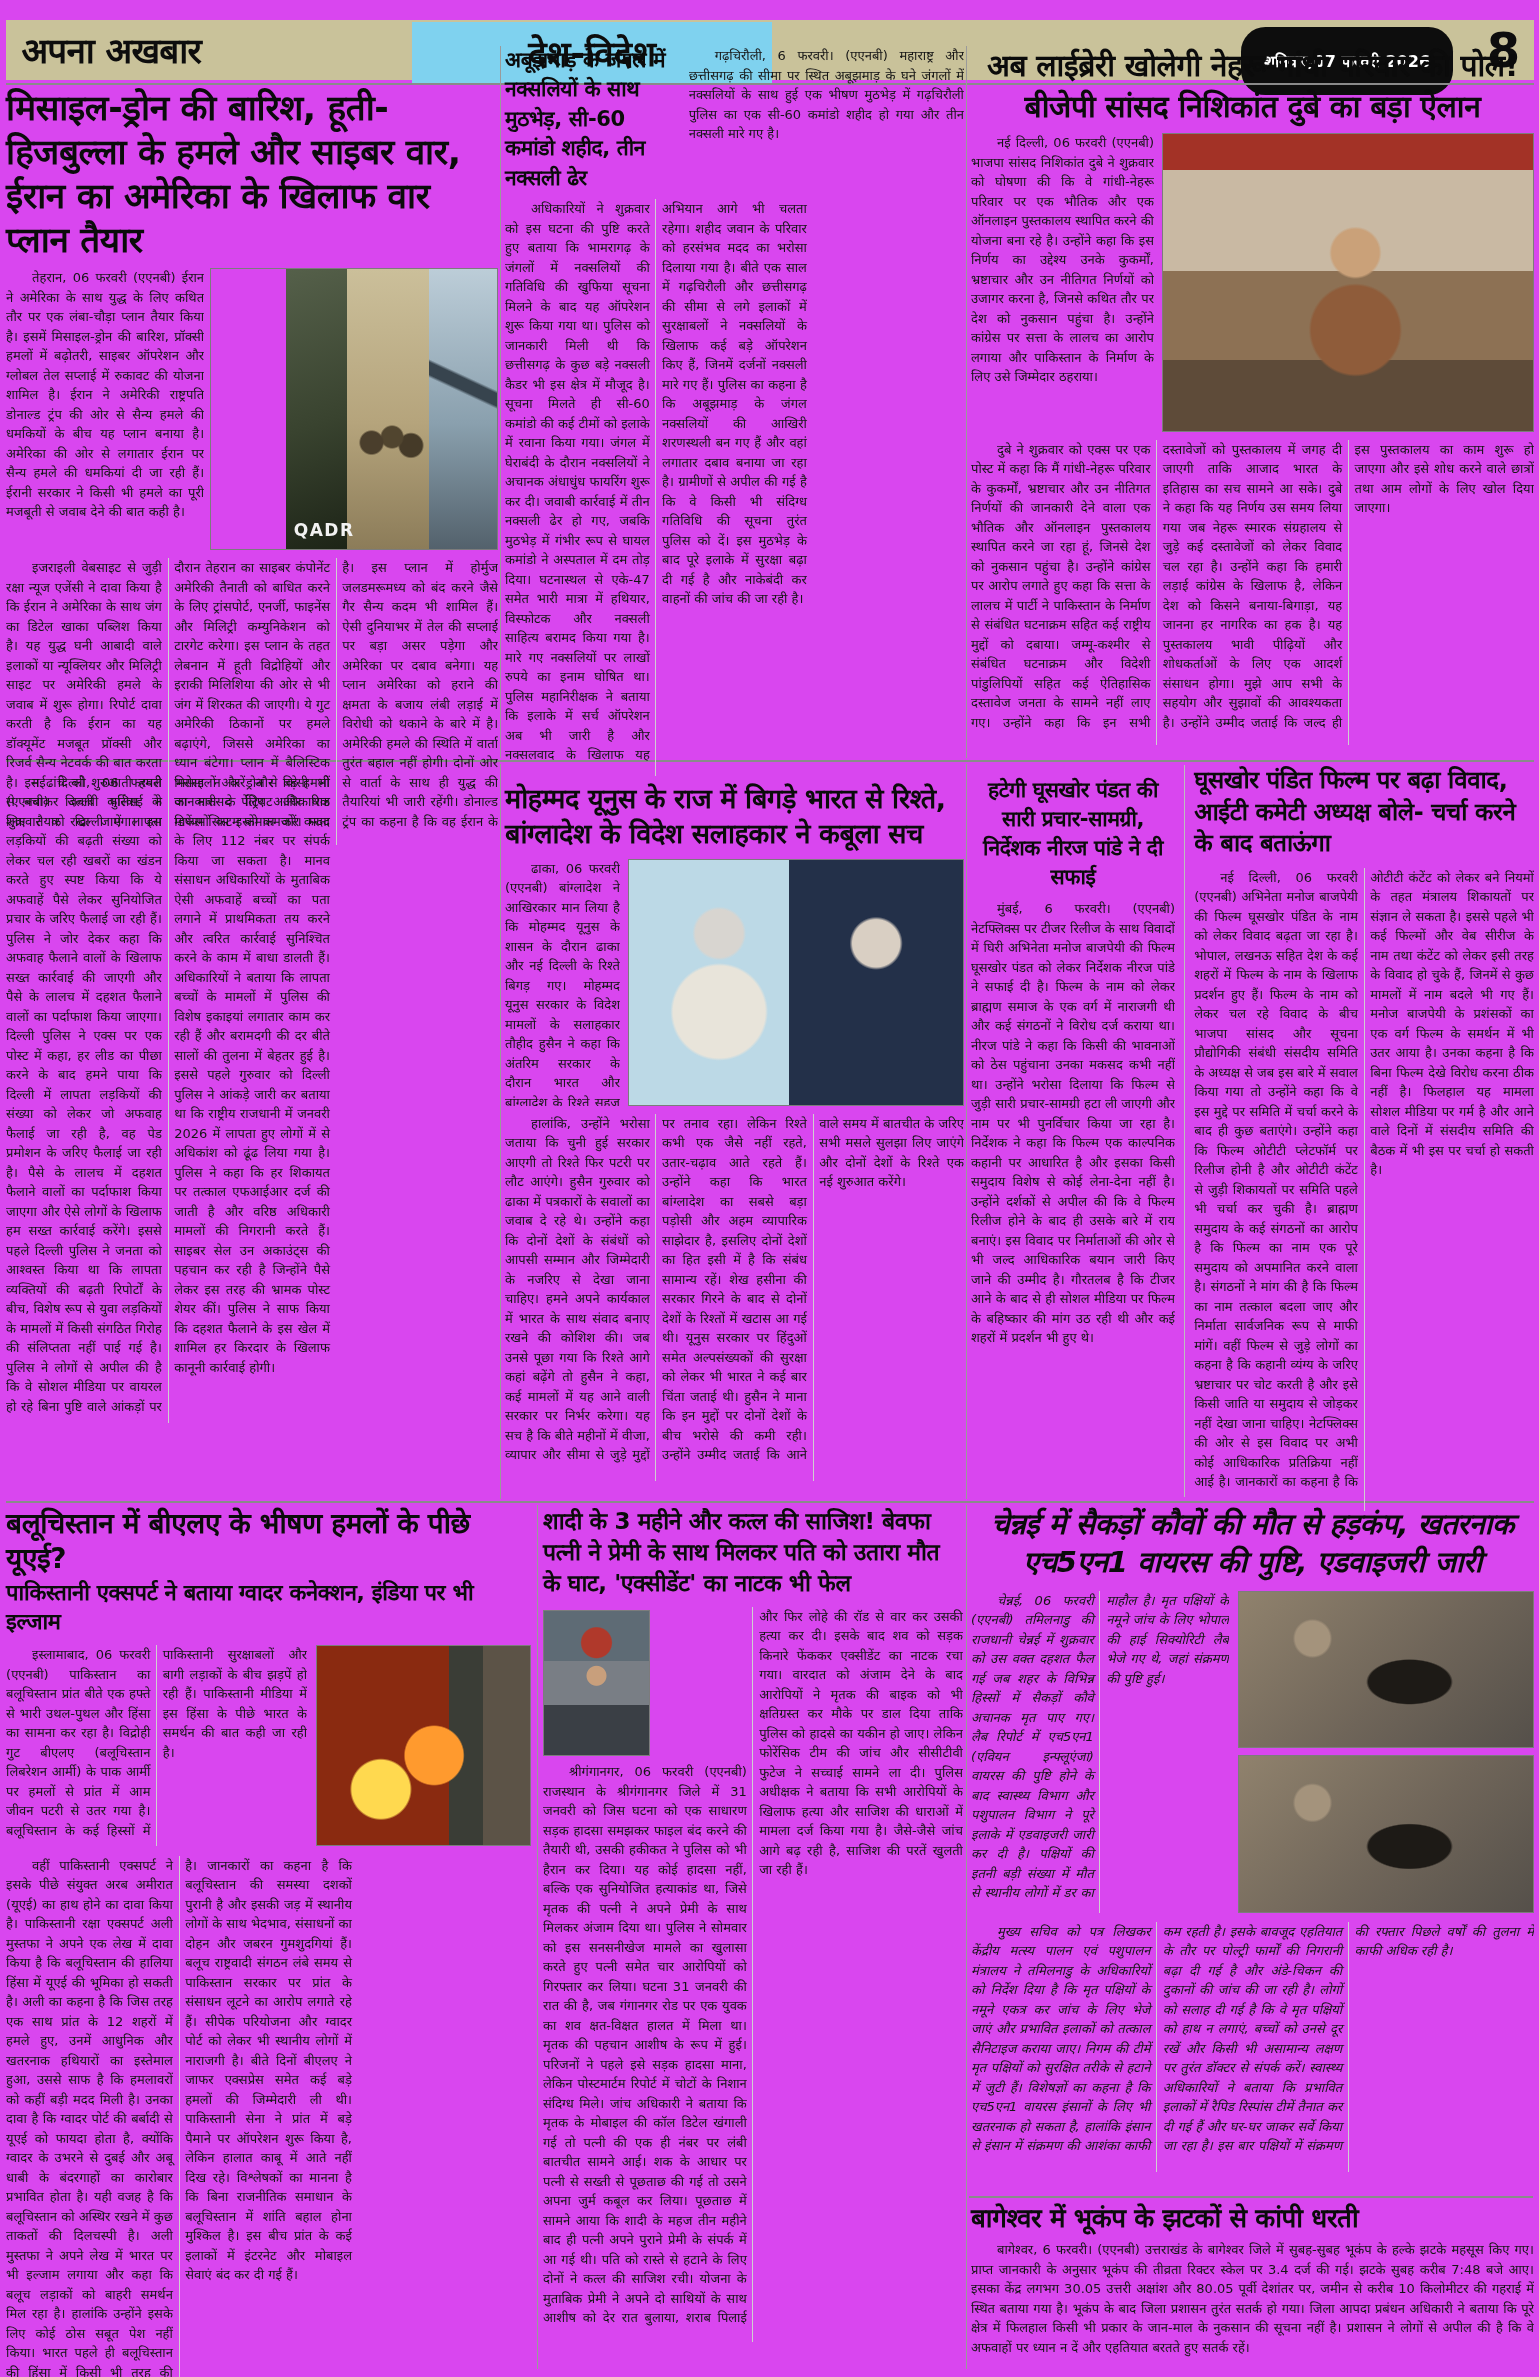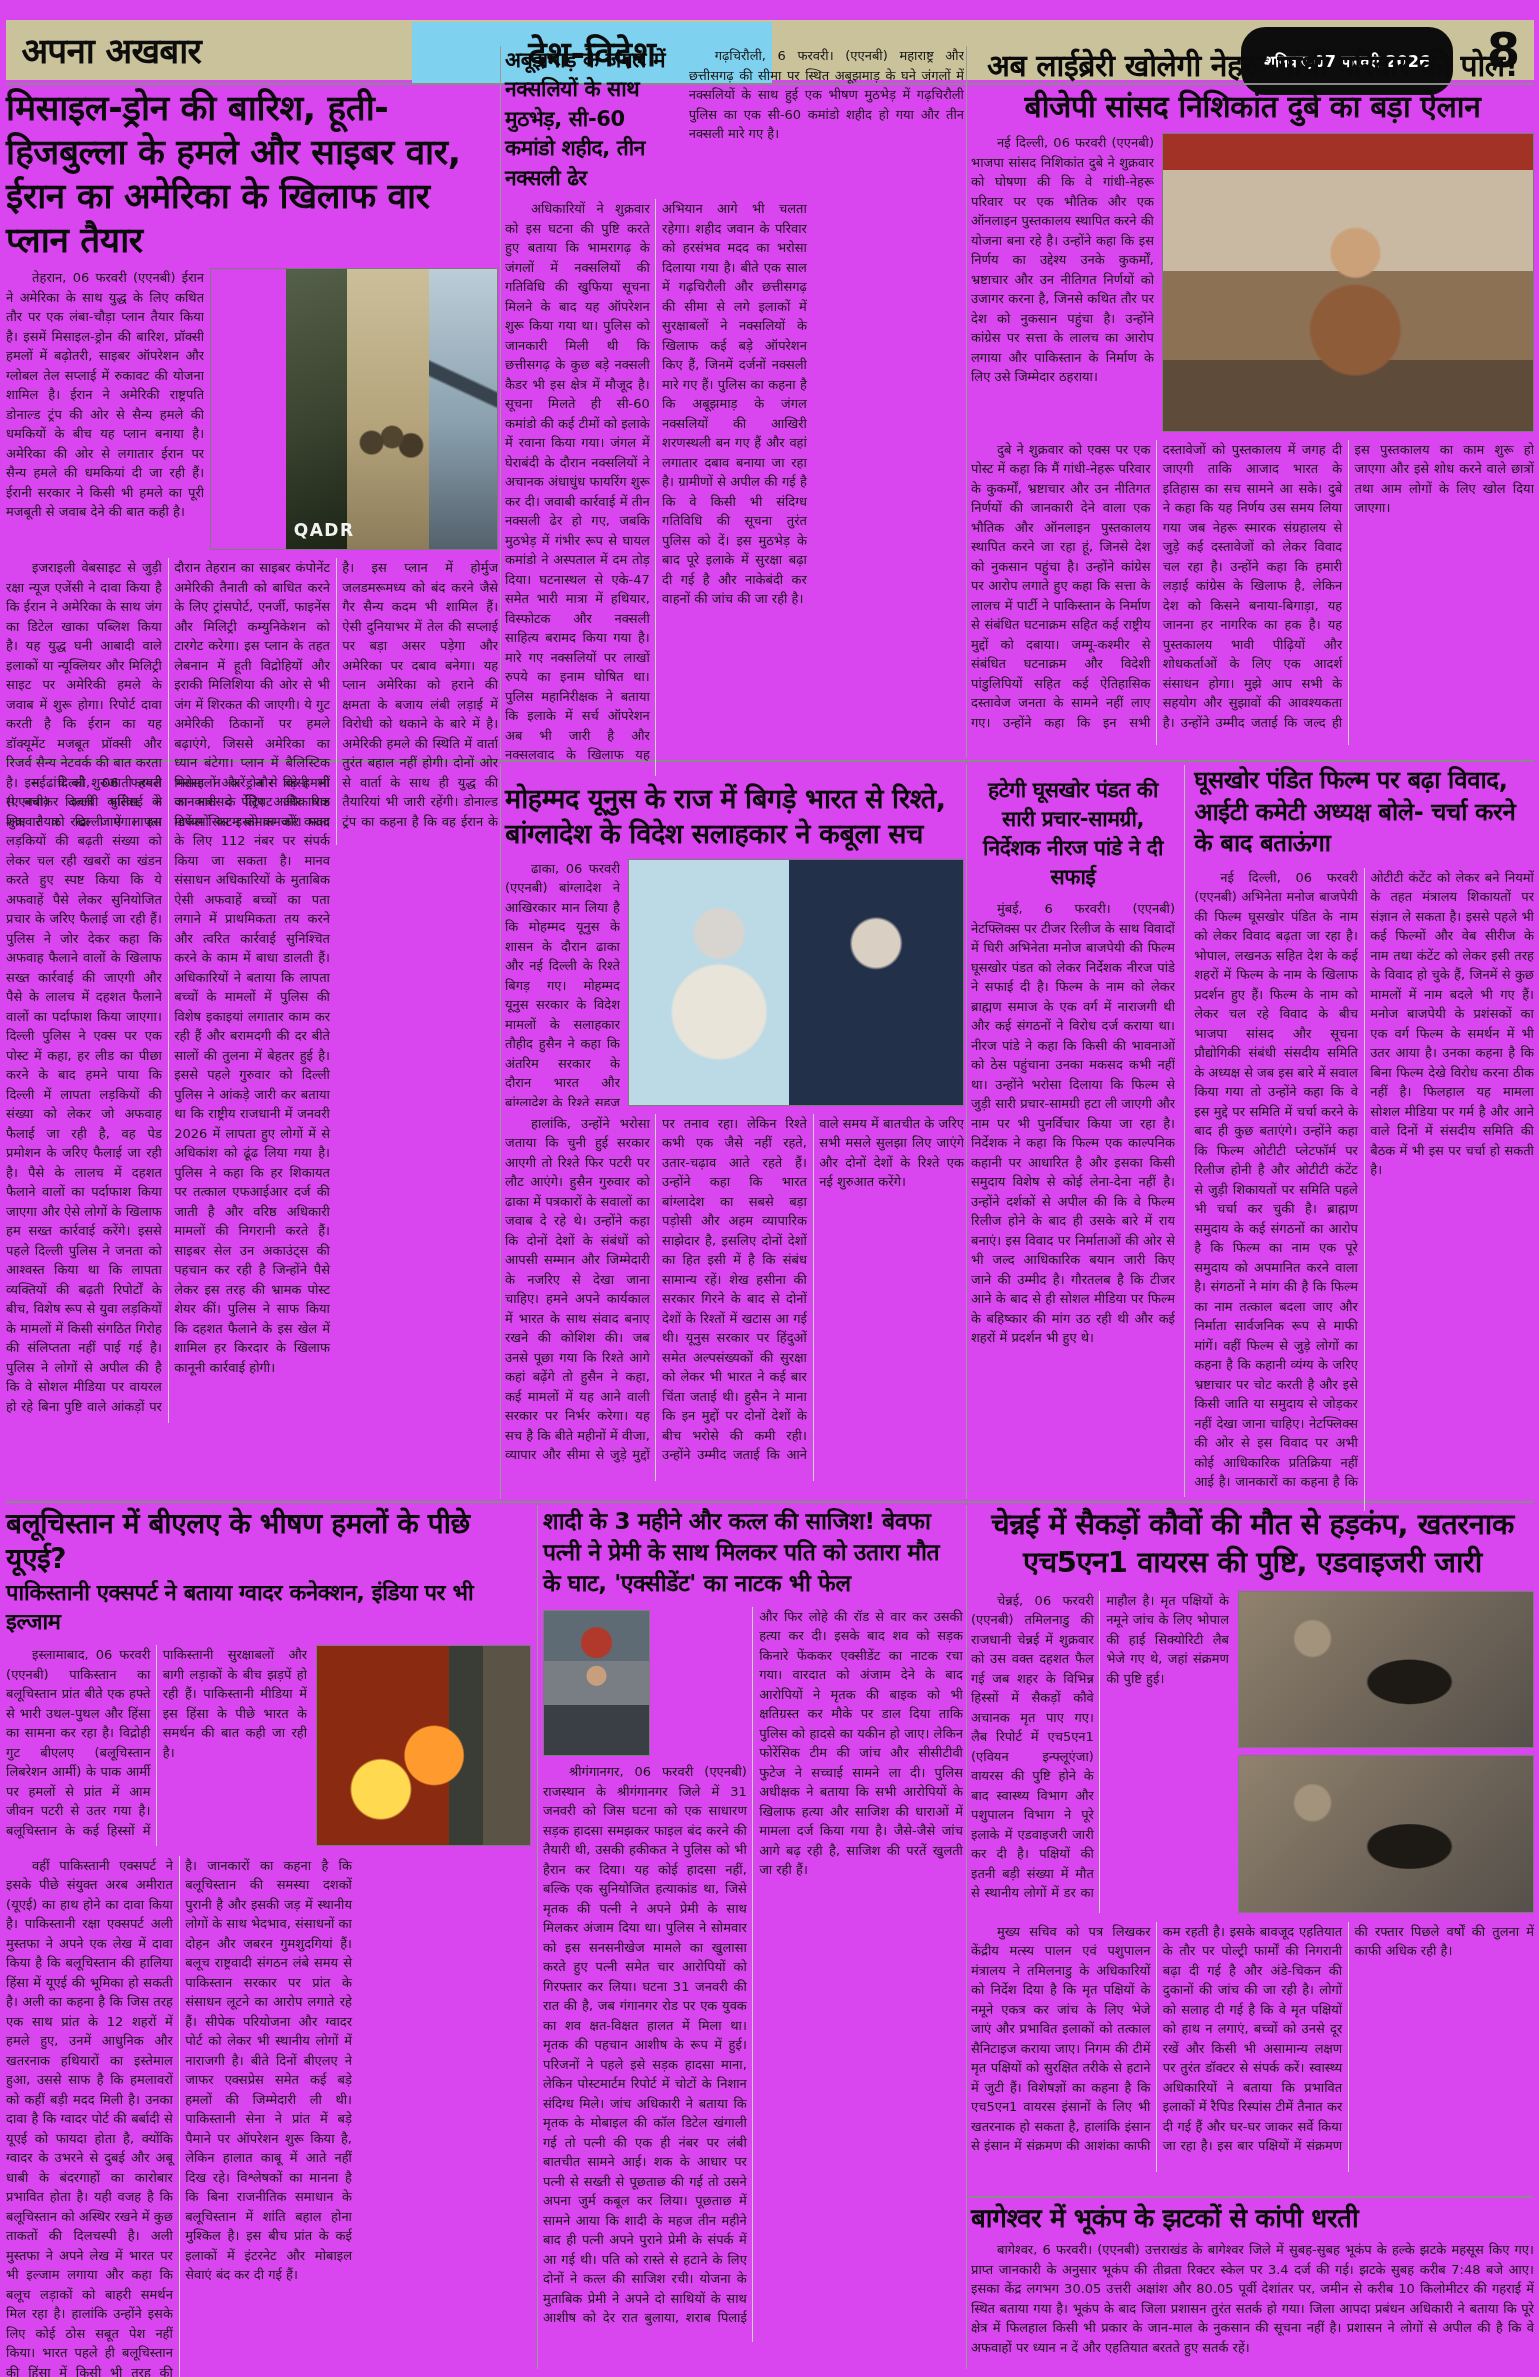--- a/index.html
+++ b/index.html
@@ -182,21 +182,21 @@
   </div>
 
   <div class="block" style="left:543px;top:1506px;width:420px;height:862px;">
     <div class="headline" style="font-size:23px;line-height:1.35;">शादी के 3 महीने और कत्ल की साजिश! बेवफा पत्नी ने प्रेमी के साथ मिलकर पति को उतारा मौत के घाट, 'एक्सीडेंट' का नाटक भी फेल</div>
     <div class="body-txt cols2" style="margin-top:7.7px;height:735px;">
       <div class="photo ph-murder" style="width:107px;height:146px;margin:3.1px 0 6.1px 0;"></div>
       <p>श्रीगंगानगर, 06 फरवरी (एएनबी) राजस्थान के श्रीगंगानगर जिले में 31 जनवरी को जिस घटना को एक साधारण सड़क हादसा समझकर फाइल बंद करने की तैयारी थी, उसकी हकीकत ने पुलिस को भी हैरान कर दिया। यह कोई हादसा नहीं, बल्कि एक सुनियोजित हत्याकांड था, जिसे मृतक की पत्नी ने अपने प्रेमी के साथ मिलकर अंजाम दिया था। पुलिस ने सोमवार को इस सनसनीखेज मामले का खुलासा करते हुए पत्नी समेत चार आरोपियों को गिरफ्तार कर लिया। घटना 31 जनवरी की रात की है, जब गंगानगर रोड पर एक युवक का शव क्षत-विक्षत हालत में मिला था। मृतक की पहचान आशीष के रूप में हुई। परिजनों ने पहले इसे सड़क हादसा माना, लेकिन पोस्टमार्टम रिपोर्ट में चोटों के निशान संदिग्ध मिले। जांच अधिकारी ने बताया कि मृतक के मोबाइल की कॉल डिटेल खंगाली गई तो पत्नी की एक ही नंबर पर लंबी बातचीत सामने आई। शक के आधार पर पत्नी से सख्ती से पूछताछ की गई तो उसने अपना जुर्म कबूल कर लिया। पूछताछ में सामने आया कि शादी के महज तीन महीने बाद ही पत्नी अपने पुराने प्रेमी के संपर्क में आ गई थी। पति को रास्ते से हटाने के लिए दोनों ने कत्ल की साजिश रची। योजना के मुताबिक प्रेमी ने अपने दो साथियों के साथ आशीष को देर रात बुलाया, शराब पिलाई और फिर लोहे की रॉड से वार कर उसकी हत्या कर दी। इसके बाद शव को सड़क किनारे फेंककर एक्सीडेंट का नाटक रचा गया। वारदात को अंजाम देने के बाद आरोपियों ने मृतक की बाइक को भी क्षतिग्रस्त कर मौके पर डाल दिया ताकि पुलिस को हादसे का यकीन हो जाए। लेकिन फोरेंसिक टीम की जांच और सीसीटीवी फुटेज ने सच्चाई सामने ला दी। पुलिस अधीक्षक ने बताया कि सभी आरोपियों के खिलाफ हत्या और साजिश की धाराओं में मामला दर्ज किया गया है। जैसे-जैसे जांच आगे बढ़ रही है, साजिश की परतें खुलती जा रही हैं।</p>
     </div>
   </div>
 
-  <div class="block" style="left:971px;top:1506px;width:563px;height:686px;">
+  <div class="block" style="left:971px;top:1506px;width:563px;height:686px;font-style:italic;">
     <div class="headline" style="font-size:29px;line-height:1.3;text-align:center;">चेन्नई में सैकड़ों कौवों की मौत से हड़कंप, खतरनाक एच5एन1 वायरस की पुष्टि, एडवाइजरी जारी</div>
     <div style="display:flex;gap:9.2px;margin-top:9.2px;height:322px;">
       <div class="body-txt cols2" style="width:258px;flex:none;height:322px;">
         <p>चेन्नई, 06 फरवरी (एएनबी) तमिलनाडु की राजधानी चेन्नई में शुक्रवार को उस वक्त दहशत फैल गई जब शहर के विभिन्न हिस्सों में सैकड़ों कौवे अचानक मृत पाए गए। लैब रिपोर्ट में एच5एन1 (एवियन इन्फ्लूएंजा) वायरस की पुष्टि होने के बाद स्वास्थ्य विभाग और पशुपालन विभाग ने पूरे इलाके में एडवाइजरी जारी कर दी है। पक्षियों की इतनी बड़ी संख्या में मौत से स्थानीय लोगों में डर का माहौल है। मृत पक्षियों के नमूने जांच के लिए भोपाल की हाई सिक्योरिटी लैब भेजे गए थे, जहां संक्रमण की पुष्टि हुई।</p>
       </div>
       <div style="flex:1;display:flex;flex-direction:column;gap:7.7px;">
         <div class="photo ph-crow" style="flex:1;"></div>
         <div class="photo ph-crow" style="flex:1;"></div>
       </div>
     </div>

